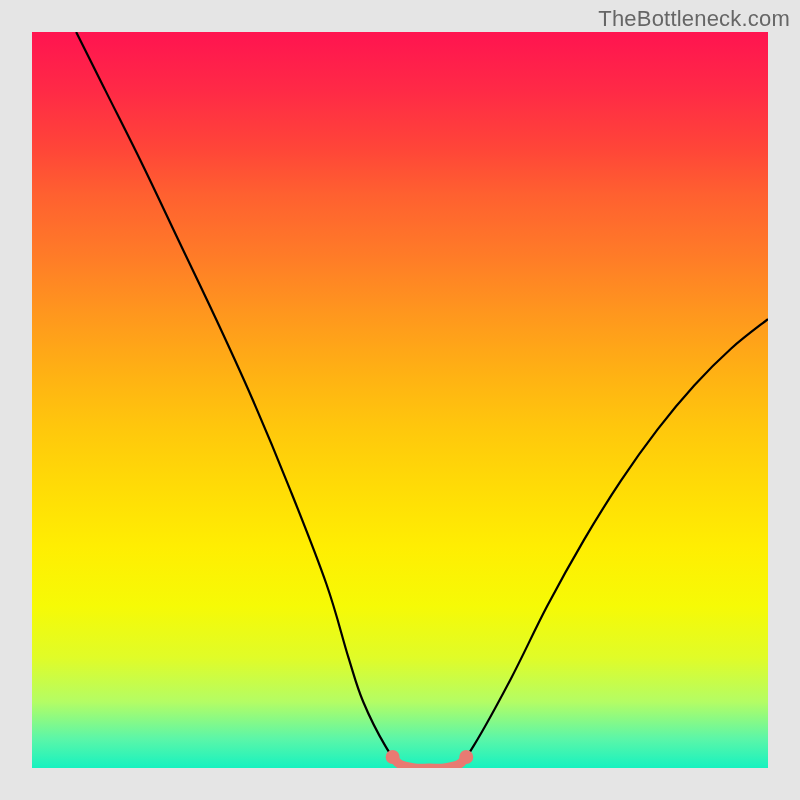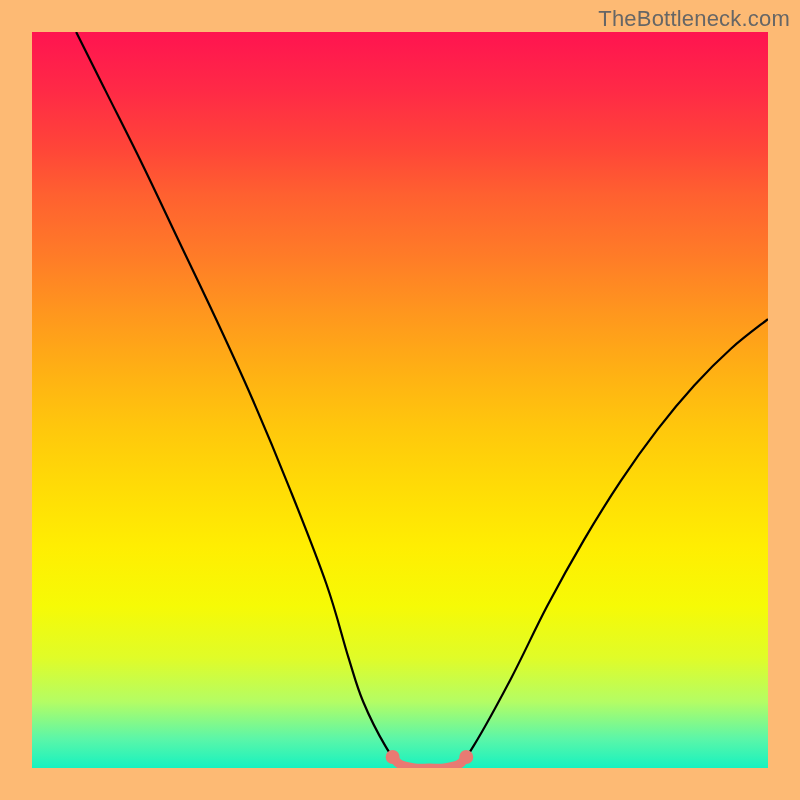--- a/index.html
+++ b/index.html
@@ -1,21 +1,21 @@
 <!DOCTYPE html>
 <html><head>
 <meta charset="utf-8">
 <style>
   * { margin: 0; padding: 0; box-sizing: border-box; }
   body { width: 800px; height: 800px; overflow: hidden; font-family: Arial, sans-serif; }
   .chart-container {
     width: 800px;
     height: 800px;
     position: relative;
-    background: #fdba74;
+    background: #e5e5e5;
   }
   .plot-area {
     position: absolute;
     left: 32px;
     top: 32px;
     width: 736px;
     height: 736px;
     background: linear-gradient(to bottom,
       #ff1450 0%,
       #ff2a46 8%,

